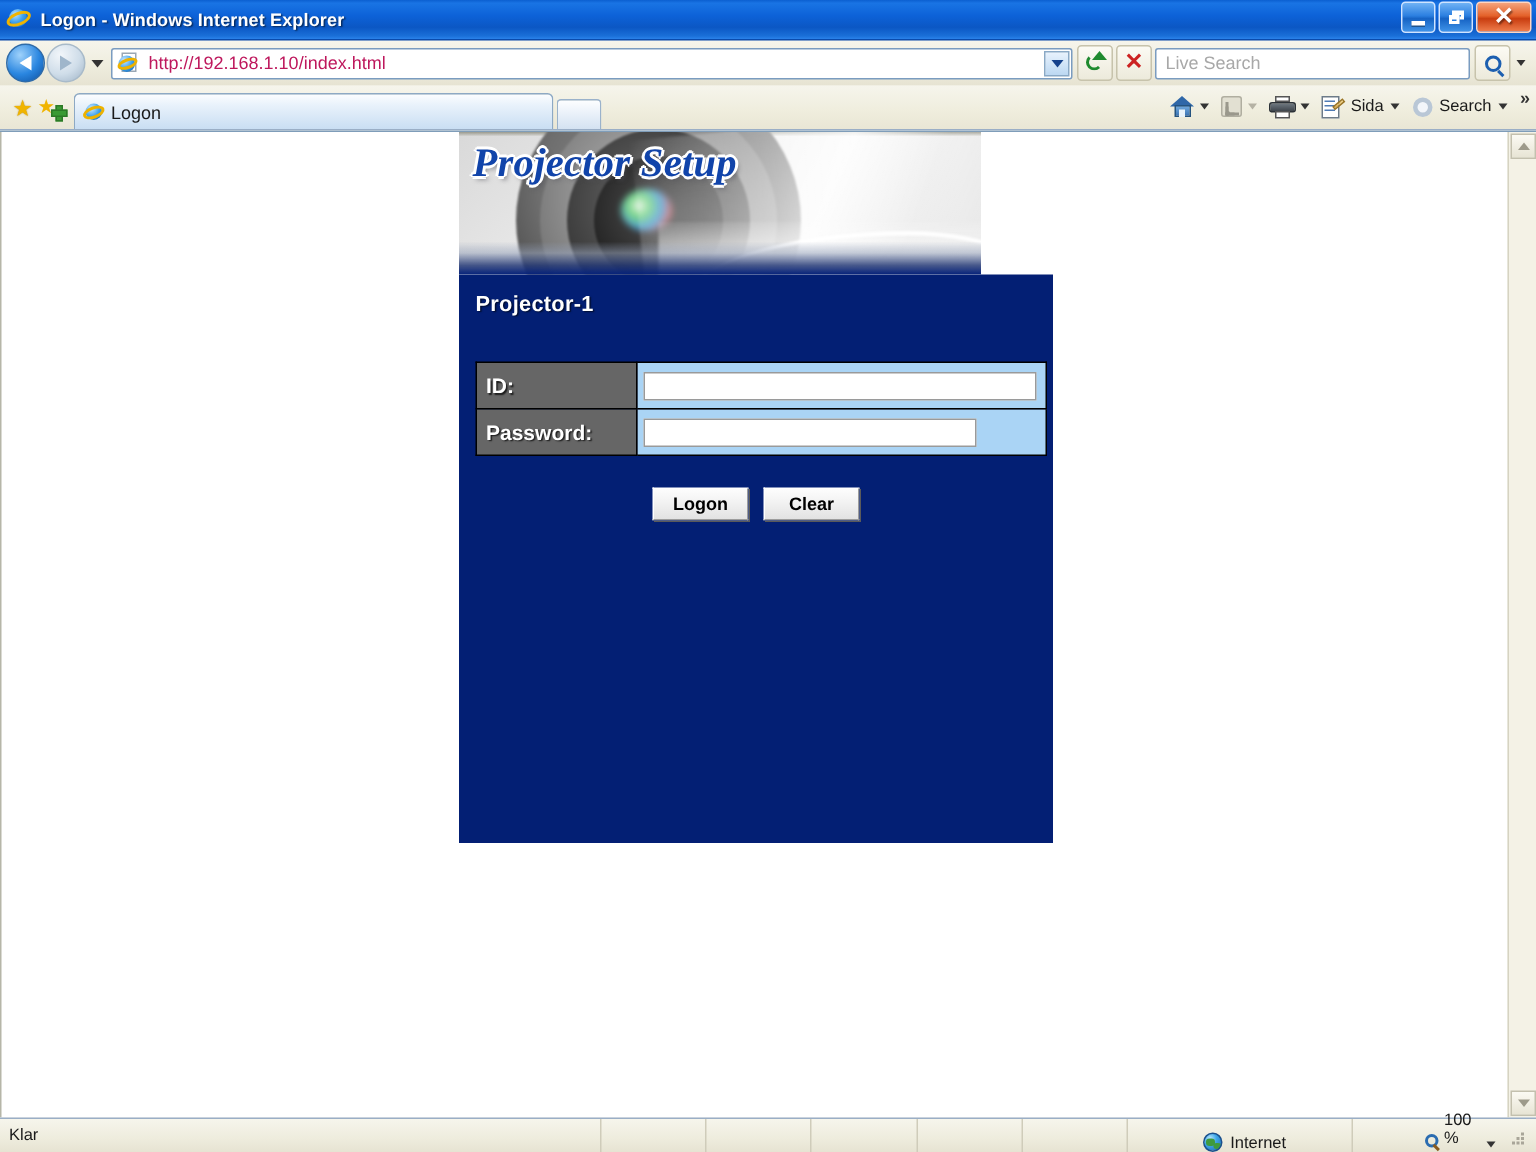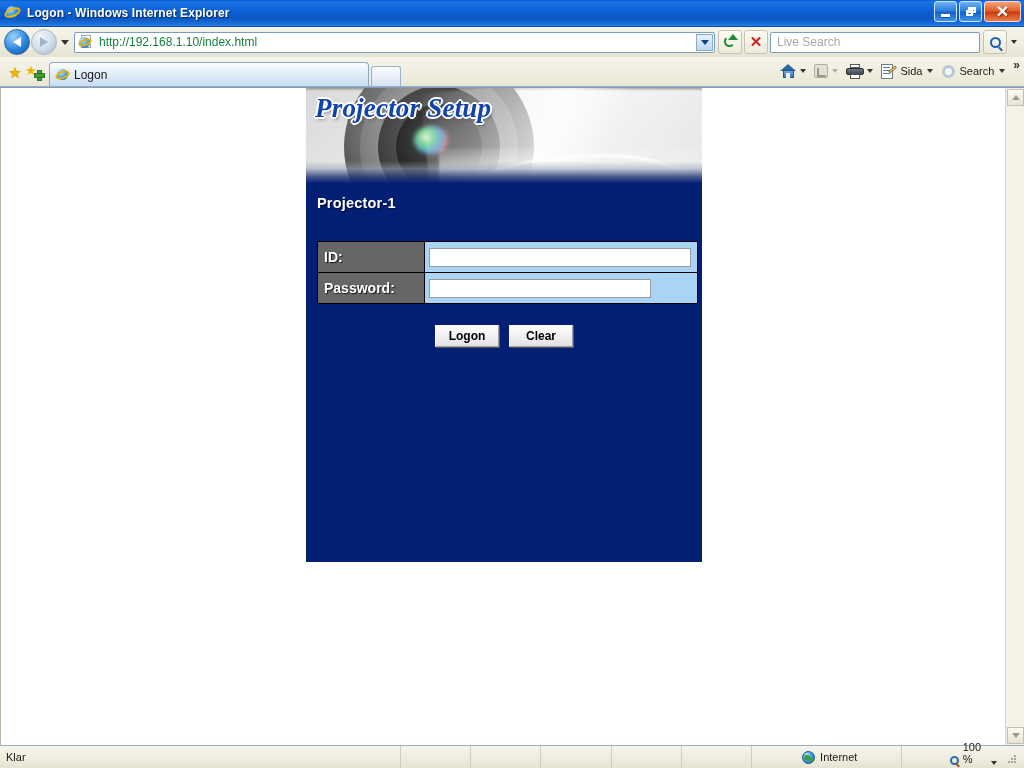--- a/index.html
+++ b/index.html
@@ -149,21 +149,21 @@
     position: absolute; left: 0px; top: 2px; width: 11px; height: 11px;
     border-radius: 50%;
     background: radial-gradient(circle at 35% 30%, #cfe9ff 0%, #3ea3ef 50%, #0e5aa8 100%);
   }
   .url-favicon .er {
     position: absolute; left: -1px; top: 4px; width: 14px; height: 7px;
     border: 2px solid #edb200; border-radius: 50%; transform: rotate(-20deg);
     box-sizing: border-box;
   }
   .url-text {
-    font-size: 12px; color: #15803d; white-space: nowrap; overflow: hidden;
+    font-size: 12px; color: #be185d; white-space: nowrap; overflow: hidden;
     font-family: "Liberation Sans", sans-serif;
     text-align: right;
   }
   .url-drop {
     position: absolute; right: 1px; top: 1px;
     width: 17px; height: 17px;
     background: linear-gradient(to bottom, #e8f2fd, #bcd8f2);
     border: 1px solid #8aa9c6;
     box-sizing: border-box;
     display: flex; align-items: center; justify-content: center;
@@ -406,21 +406,21 @@
   }
   .site {
     position: absolute;
     left: 305px; top: 0px;
     width: 396px;
     height: 474px;
   }
   
   .banner {
     position: relative;
-    width: 396px; height: 95px;
+    width: 348px; height: 95px;
     overflow: hidden;
     background: linear-gradient(135deg, #d9d9d9 0%, #ebebeb 35%, #f2f2f2 60%, #e4e4e4 100%);
   }
   .banner .top-shadow {
     position: absolute; left: 0; top: 0; width: 100%; height: 3px;
     background: linear-gradient(to bottom, #9a9a8e, rgba(154,154,142,0));
   }
   .lens-wrap {
     position: absolute; left: 38px; top: -36px; width: 190px; height: 190px;
     filter: blur(0.6px);
@@ -587,21 +587,21 @@
   }
   .sb-pane {
     height: 22px; display: flex; align-items: center;
     border-right: 1px solid #cfccba;
     padding: 0 6px;
     box-sizing: border-box;
     white-space: nowrap;
   }
   .sb-status { width: 600px; }
   .sb-empty { width: 33px; }
-  .sb-zone { width: 153px; }
+  .sb-zone { width: 153px; align-items: flex-end; }
   .globe {
     width: 13px; height: 13px; border-radius: 50%; margin-right: 5px; flex: none;
     background: radial-gradient(circle at 33% 28%, #bfe9ff 0%, #3fa8e8 40%, #1b63b0 100%);
     position: relative; overflow: hidden;
     border: 1px solid #1a4f8c; box-sizing: border-box;
   }
   .globe:before {
     content: ""; position: absolute; left: 1px; top: 3px; width: 6px; height: 5px;
     background: #3f9a3f; border-radius: 40%;
   }

